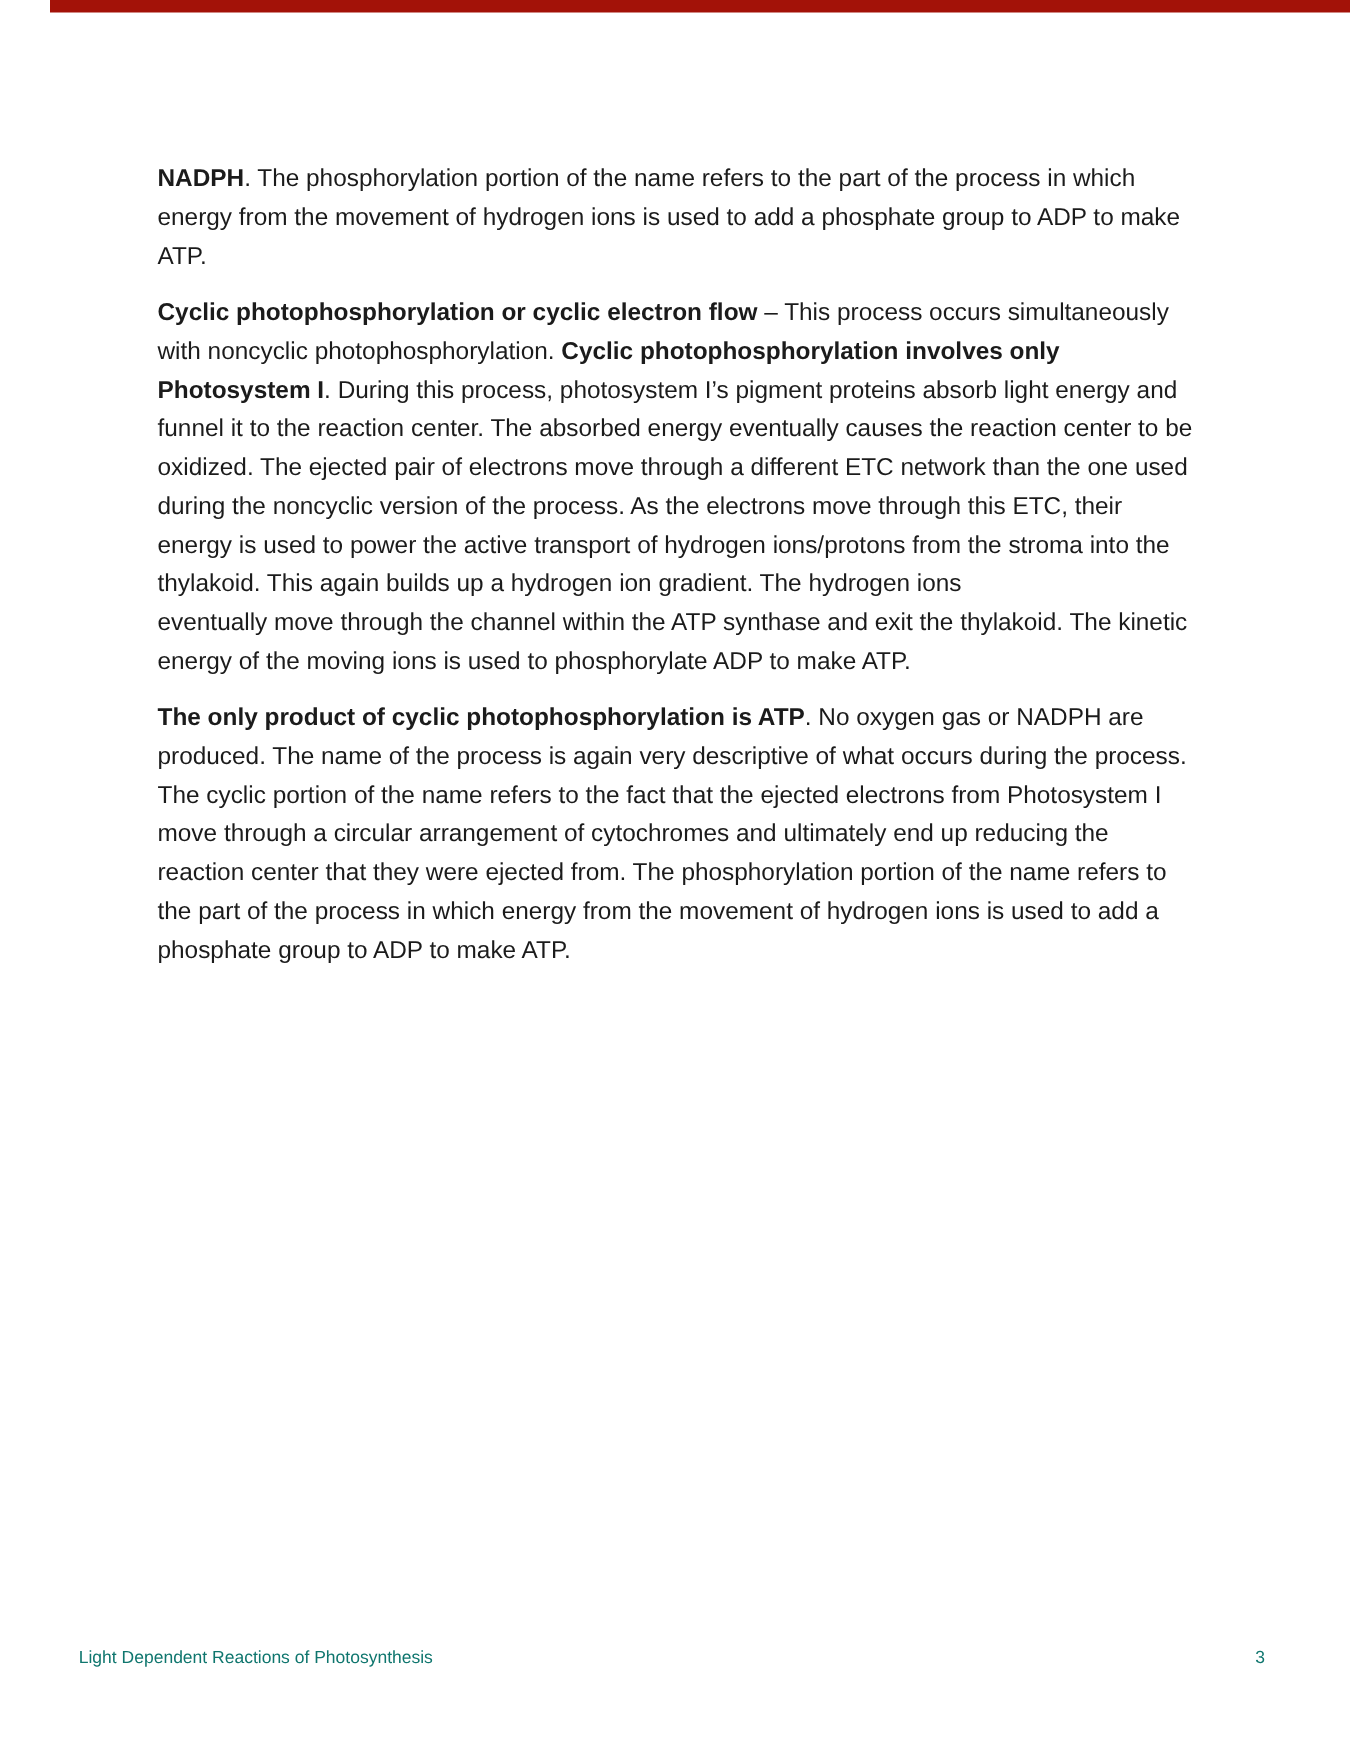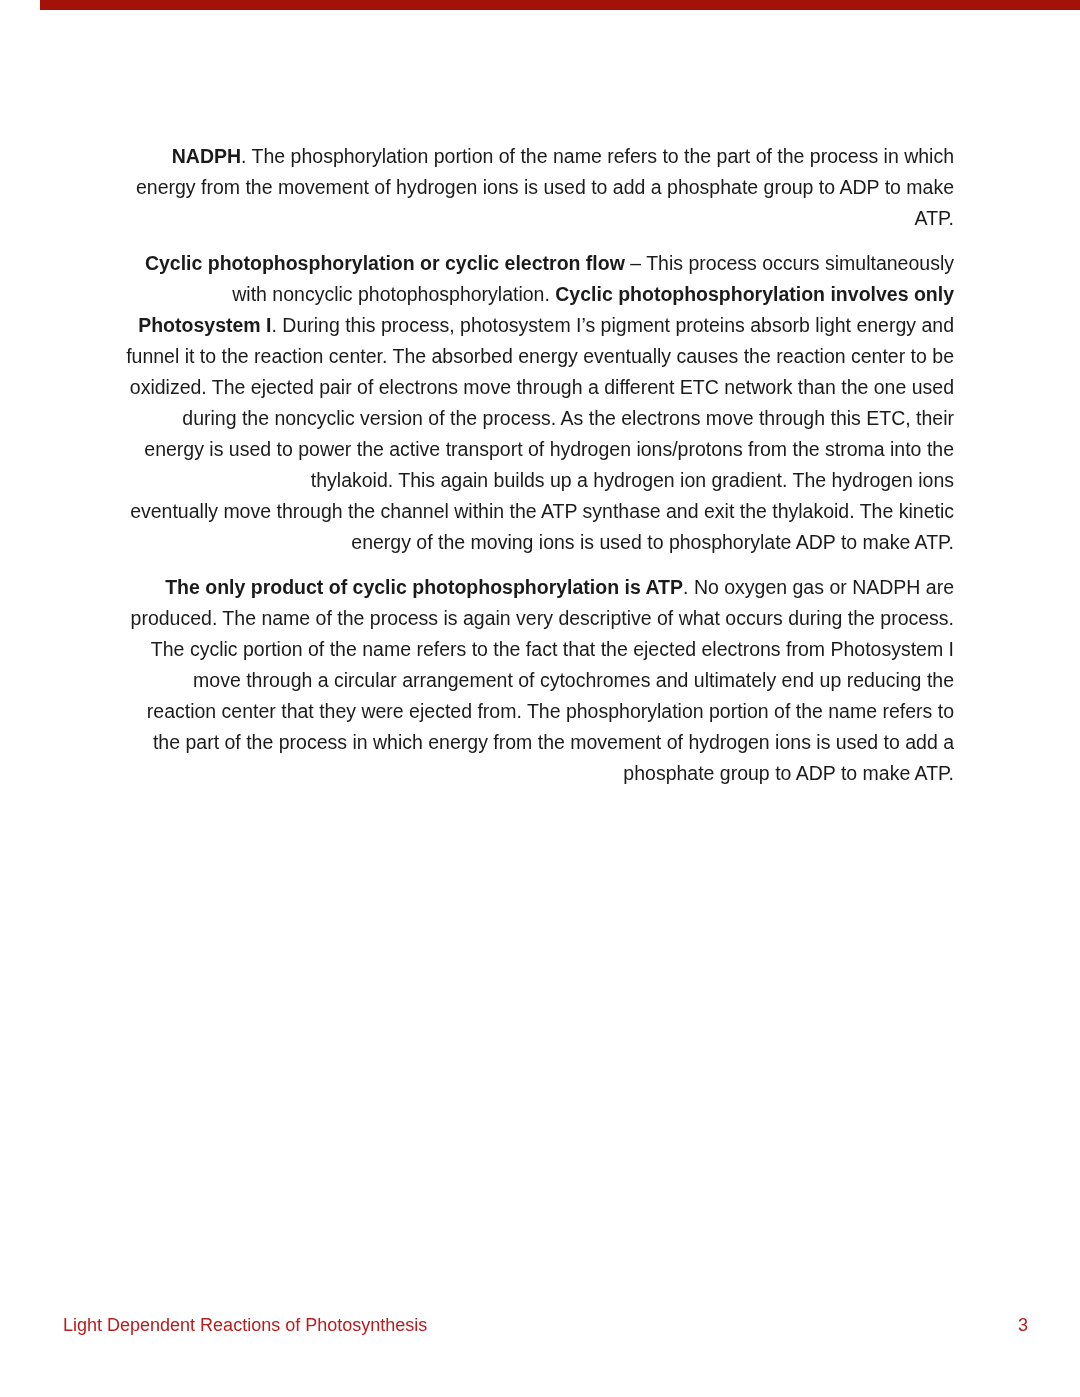--- a/index.html
+++ b/index.html
@@ -19,38 +19,37 @@
     top: 0; left: 40px; right: 0;
     height: 10px;
   }
   .doc-body {
     position: absolute;
     left: 126px; top: 128px;
     width: 828px;
     font-size: 19.5px;
     line-height: 31px;
     color: #1b1b1b;
-    text-align: right;
-    margin-top: 13px;
+    text-align: left;
   }
   .doc-body p.para {
     margin: 0 0 14px 0;
     padding: 0;
   }
   .doc-body b { font-weight: 700; }
   .footer {
     position: absolute;
-    left: 63px; right: 52px;
+    left: 63px; right: 68px;
     top: 1312px;
     display: flex;
     justify-content: space-between;
     align-items: baseline;
-    font-size: 18px;
+    font-size: 14px;
     line-height: 26px;
-    color: #b91c1c;
+    color: #0f766e;
   }
 </style>
 </head>
 <body>
 
 <div class="page">
 
   <div class="top-accent-bar" style="background: rgb(163, 18, 8);"></div>
 
   <div class="doc-body" id="doc-body">

